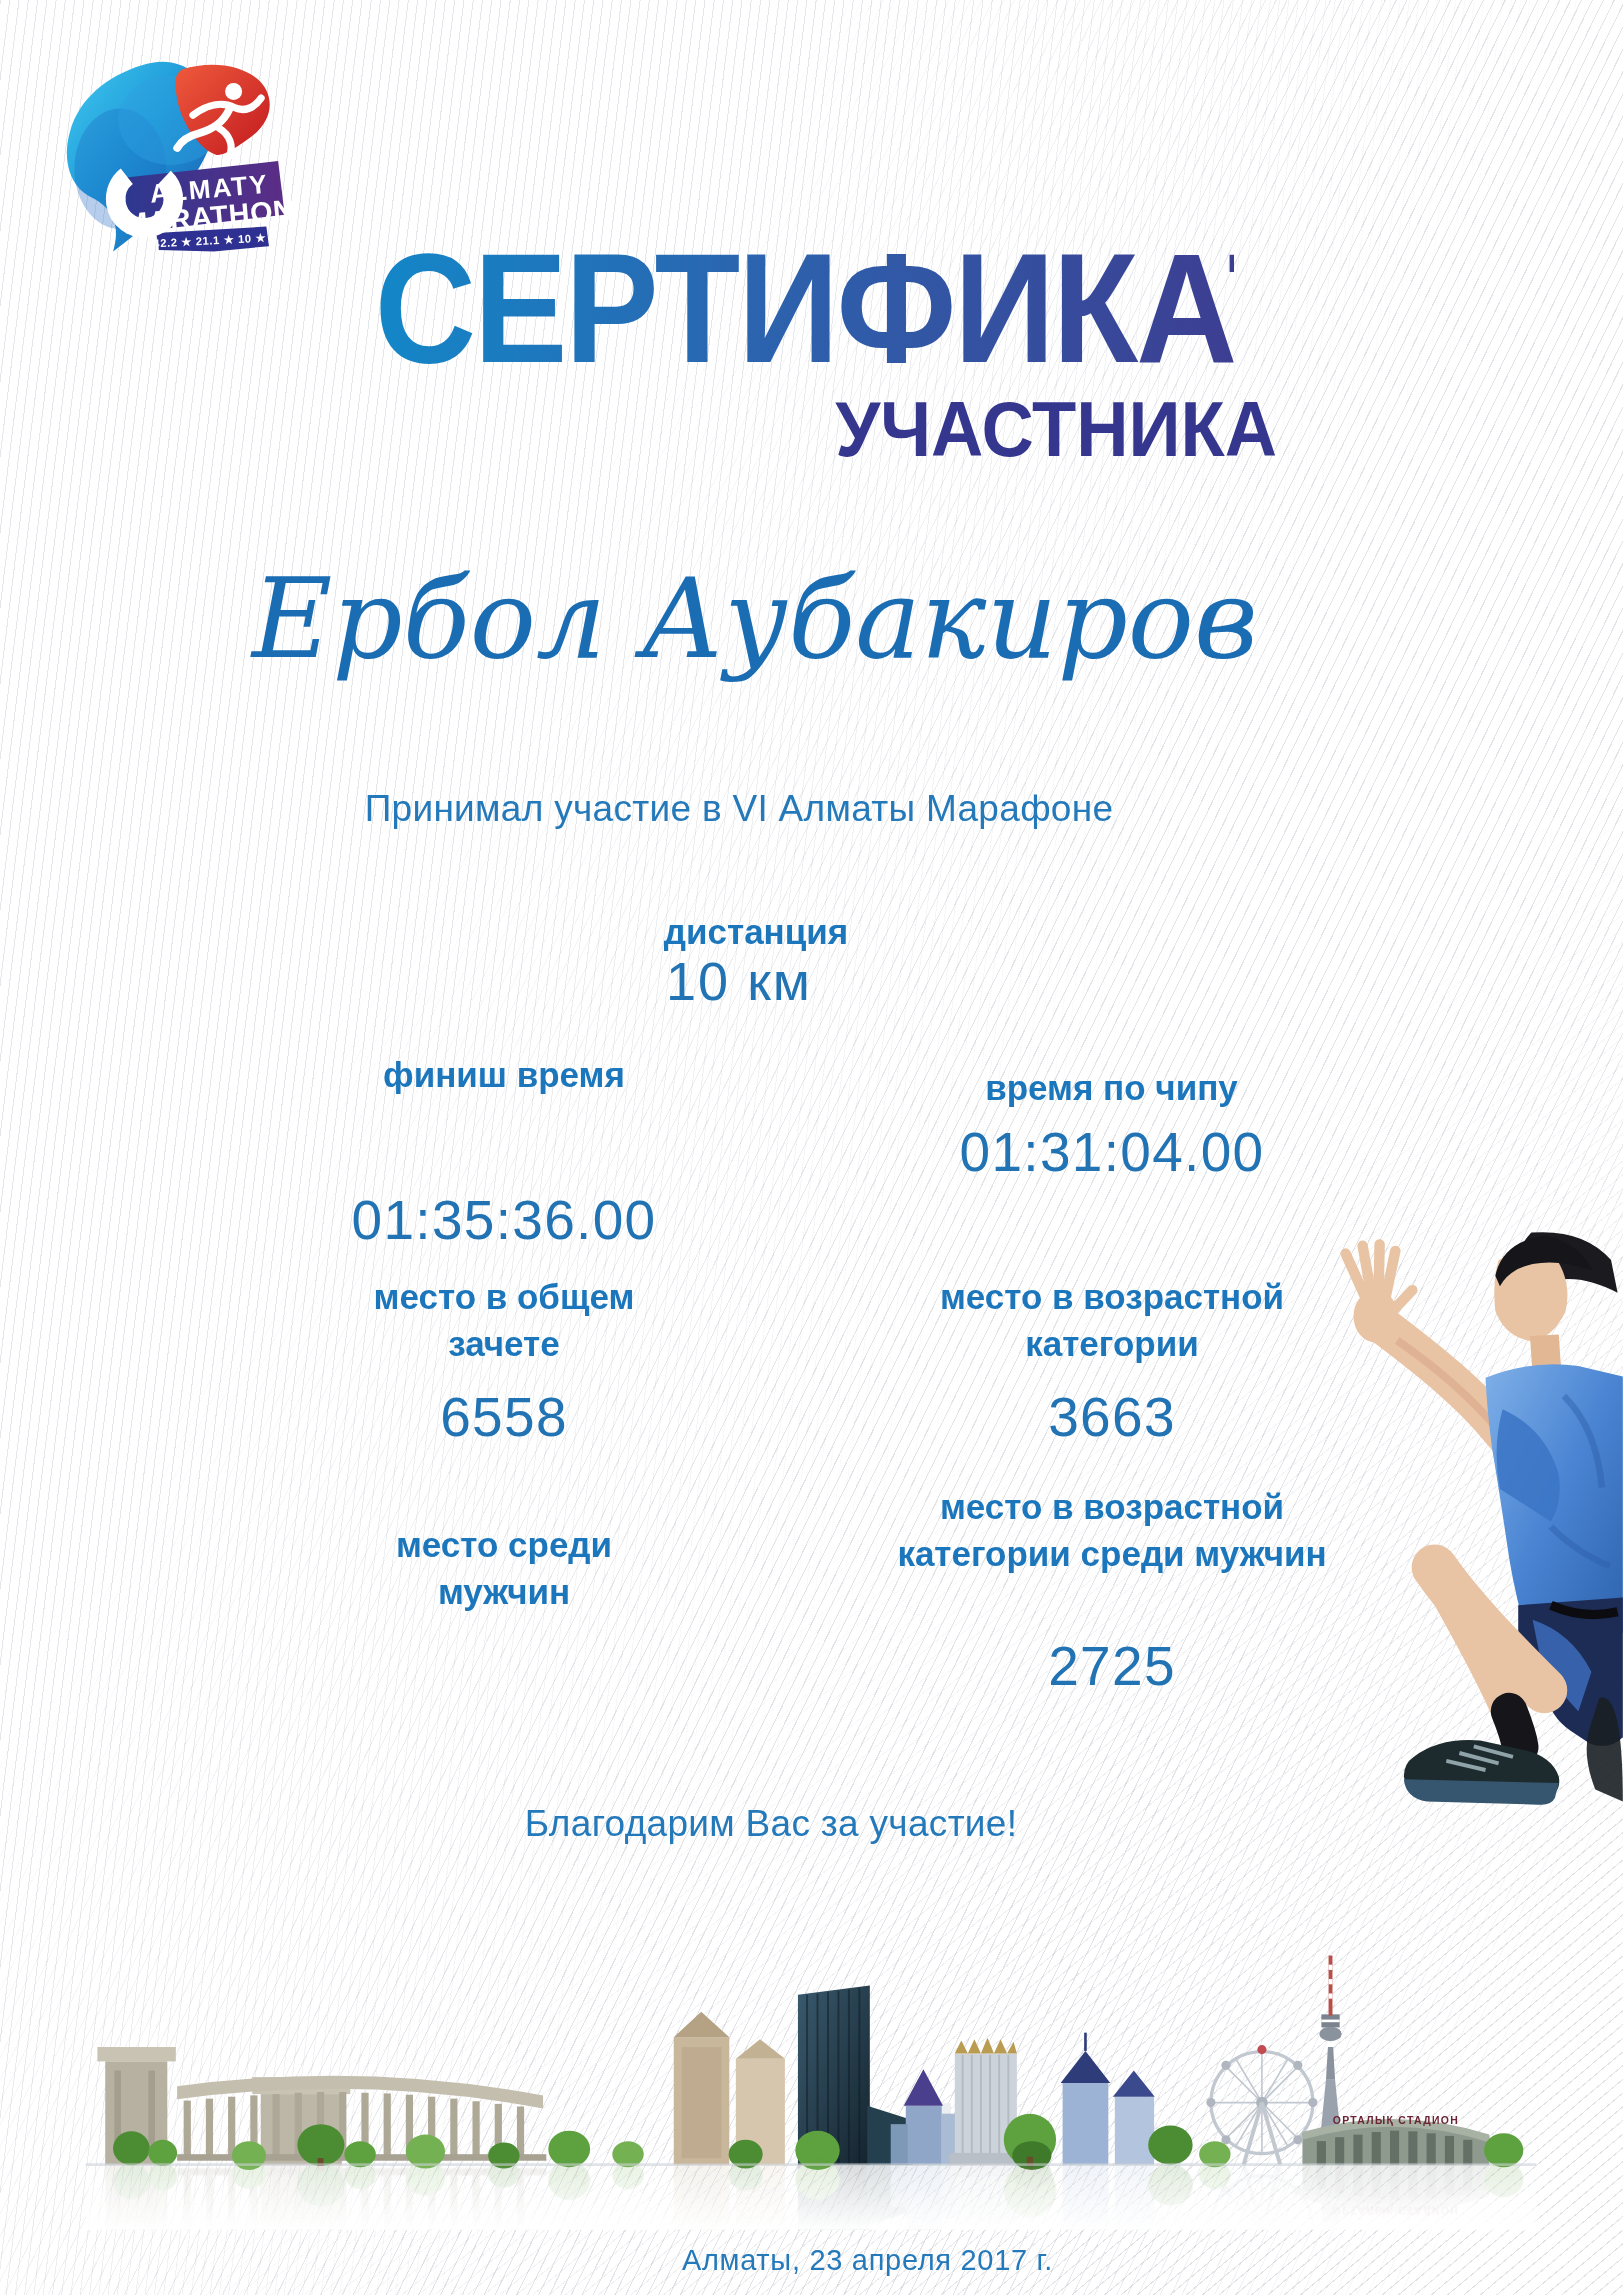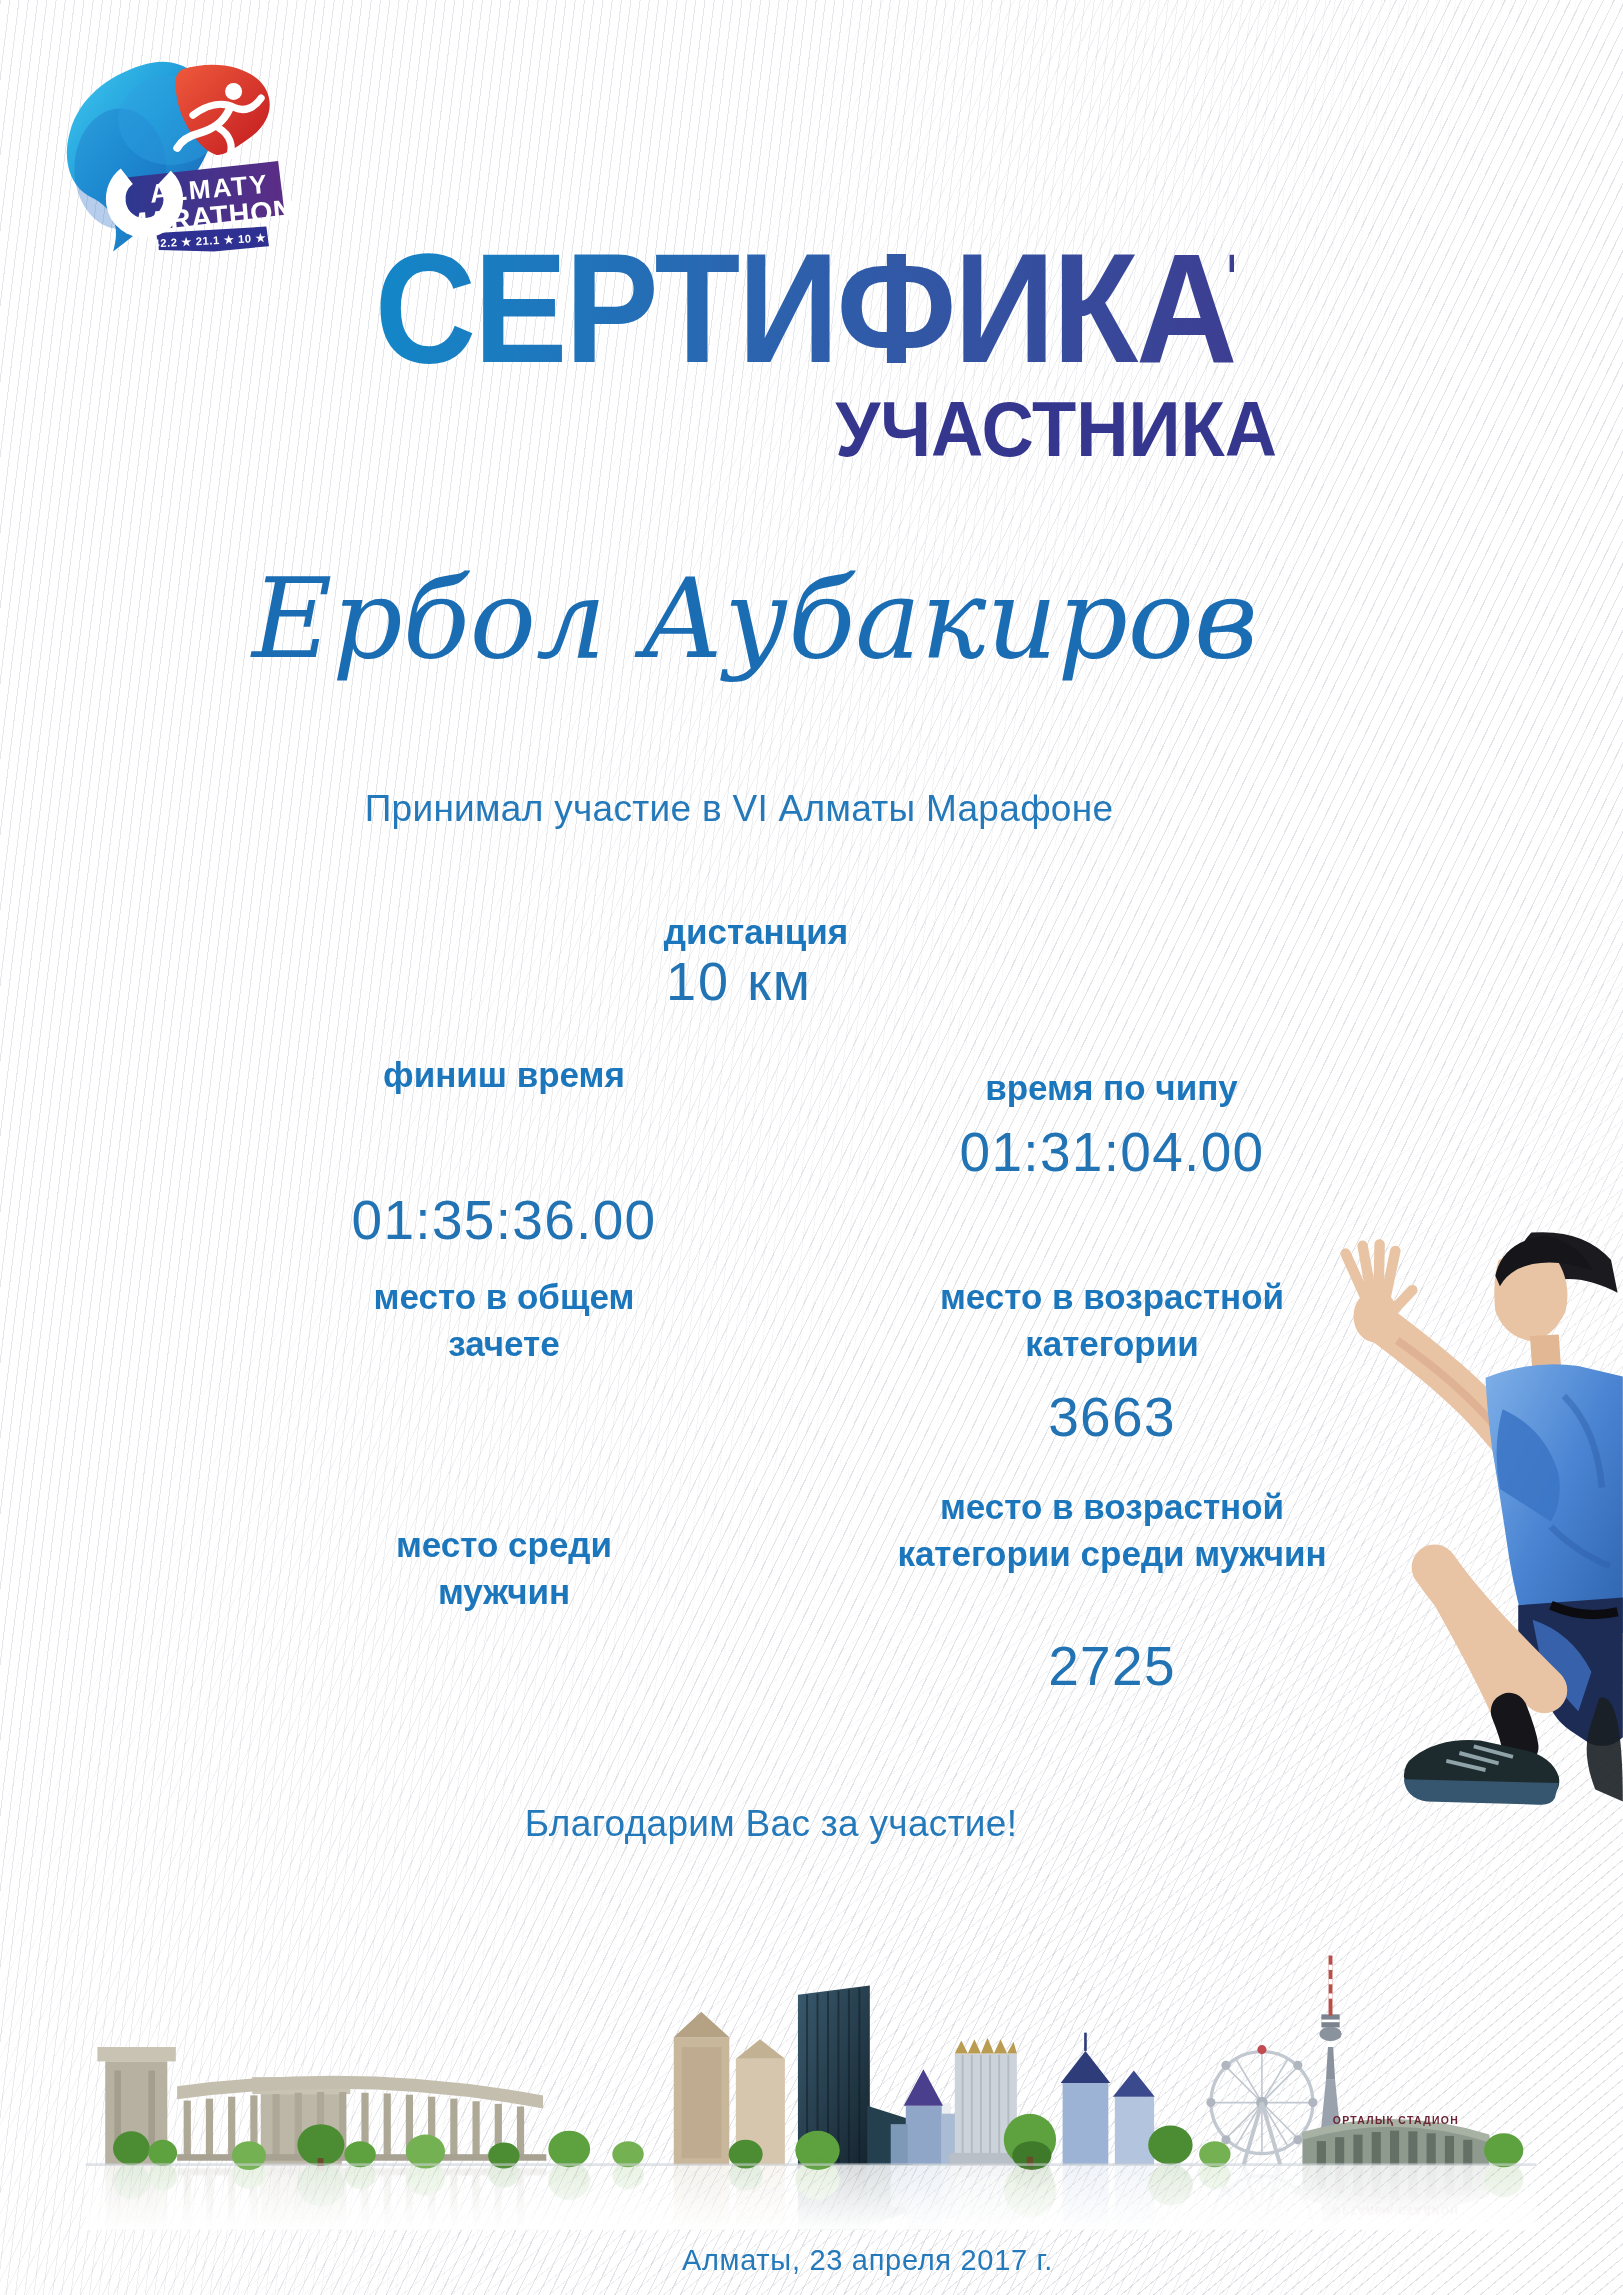--- a/index.html
+++ b/index.html
@@ -114,20 +114,21 @@
 
   <div class="lbl dist-lbl">дистанция</div>
   <div class="val dist-val">10 км</div>
 
   <div class="lbl c1l">финиш время</div>
   <div class="val c1v">01:35:36.00</div>
   <div class="lbl c2l">время по чипу</div>
   <div class="val c2v">01:31:04.00</div>
 
   <div class="lbl c3l">место в общем зачете</div>
+  <div class="val c3v">6558</div>
   <div class="lbl c4l">место в возрастной категории</div>
   <div class="val c4v">3663</div>
 
   <div class="lbl c5l">место среди мужчин</div>
   <div class="lbl c6l">место в возрастной категории среди мужчин</div>
   <div class="val c6v">2725</div>
 
   <div class="line thanks">Благодарим Вас за участие!</div>
 
   <svg class="runner" viewBox="0 0 440 930" aria-hidden="true">

